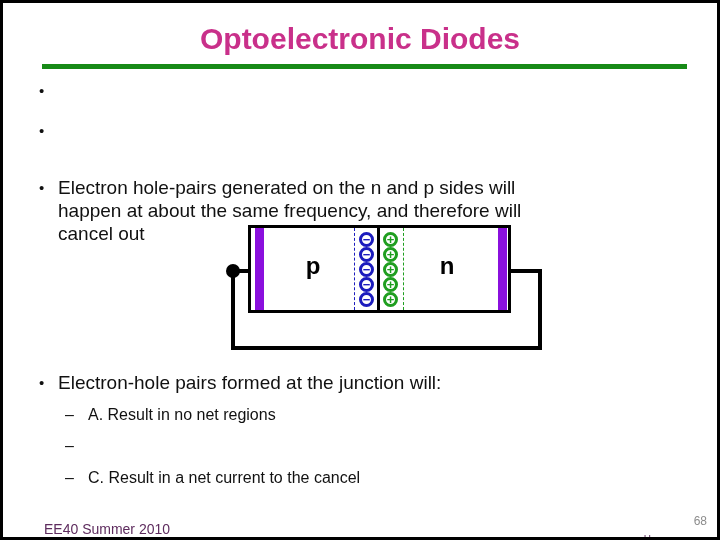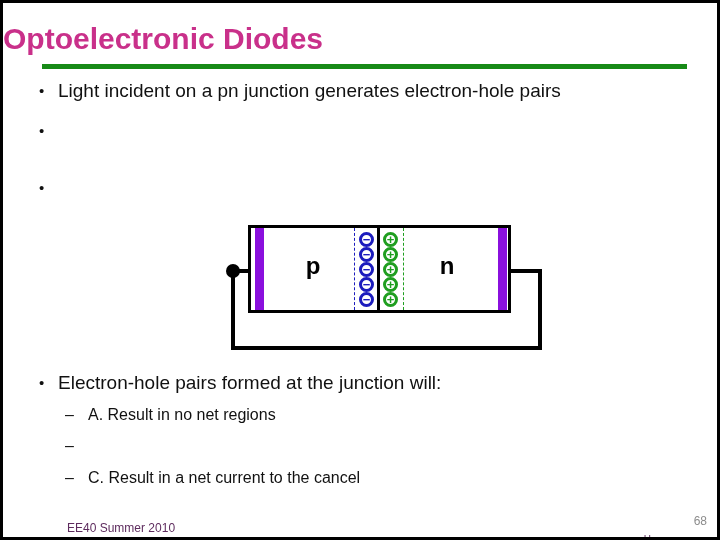--- a/index.html
+++ b/index.html
@@ -7,20 +7,21 @@
     position:relative;
     width:720px;height:540px;
     box-sizing:border-box;
     background:#ffffff;
     border:3px solid #000000;
     font-family:"Liberation Sans", sans-serif;
     overflow:hidden;
   }
   .title{
     position:absolute;left:0;right:0;top:19px;
+    text-align:center;
     font-size:30px;font-weight:bold;line-height:34px;
     color:#c9308a;
   }
   .title-rule{
     position:absolute;left:39px;top:61px;width:645px;height:5px;
     background:#178a17;
   }
   .bullet{
     position:absolute;left:36px;right:18px;
     display:flex;align-items:flex-start;
@@ -52,43 +53,45 @@
     background:#fff;overflow:hidden;
   }
   .carrier.electron{left:136px;border:3px solid #1c1cbe;color:#1c1cbe;}
   .carrier.hole{left:160px;border:3px solid #1f9e1f;color:#1f9e1f;}
   .region-label{font-size:24px;font-weight:bold;color:#000;width:22px;text-align:center;top:31px;}
   .region-label.p{left:79px;}
   .region-label.n{left:213px;}
   .wire{background:#000;}
   .terminal-dot{left:3px;top:43px;width:14px;height:14px;border-radius:50%;background:#000;}
   
-  .footer-course{position:absolute;left:41px;top:518px;font-size:12px;color:#5e2c5e;margin-left:23px;}
+  .footer-course{position:absolute;left:41px;top:518px;font-size:14px;color:#5e2c5e;}
   .footer-author{position:absolute;right:55px;top:517px;font-size:10px;color:#5e2c5e;margin-top:14px;}
   .page-number{position:absolute;right:10px;top:511px;font-size:12px;color:#8c8c8c;}
 </style>
 </head>
 <body>
 
 <div class="slide">
 
   <div class="title">Optoelectronic Diodes</div>
   <div class="title-rule"></div>
 
   <div class="bullet" style="top:76px;">
     <span class="marker">•</span>
-    <span class="txt">Light incident on a pn junction generates electron-hole pairs</span>
   </div>
 
   <div class="bullet" style="top:116px;">
     <span class="marker">•</span>
   </div>
 
   <div class="bullet" style="top:173px;">
     <span class="marker">•</span>
+    <span class="txt">Electron hole-pairs generated on the n and p sides will
+happen at about the same frequency, and therefore will
+cancel out</span>
   </div>
 
   <div class="diagram">
 
     <div class="wire" style="left:10px;top:48px;width:24px;height:4px;"></div>
     <div class="wire" style="left:8px;top:50px;width:4px;height:79px;"></div>
     <div class="wire" style="left:8px;top:125px;width:311px;height:4px;"></div>
     <div class="wire" style="left:315px;top:48px;width:4px;height:81px;"></div>
     <div class="wire" style="left:284px;top:48px;width:33px;height:4px;"></div>
     <div class="terminal-dot"></div>

